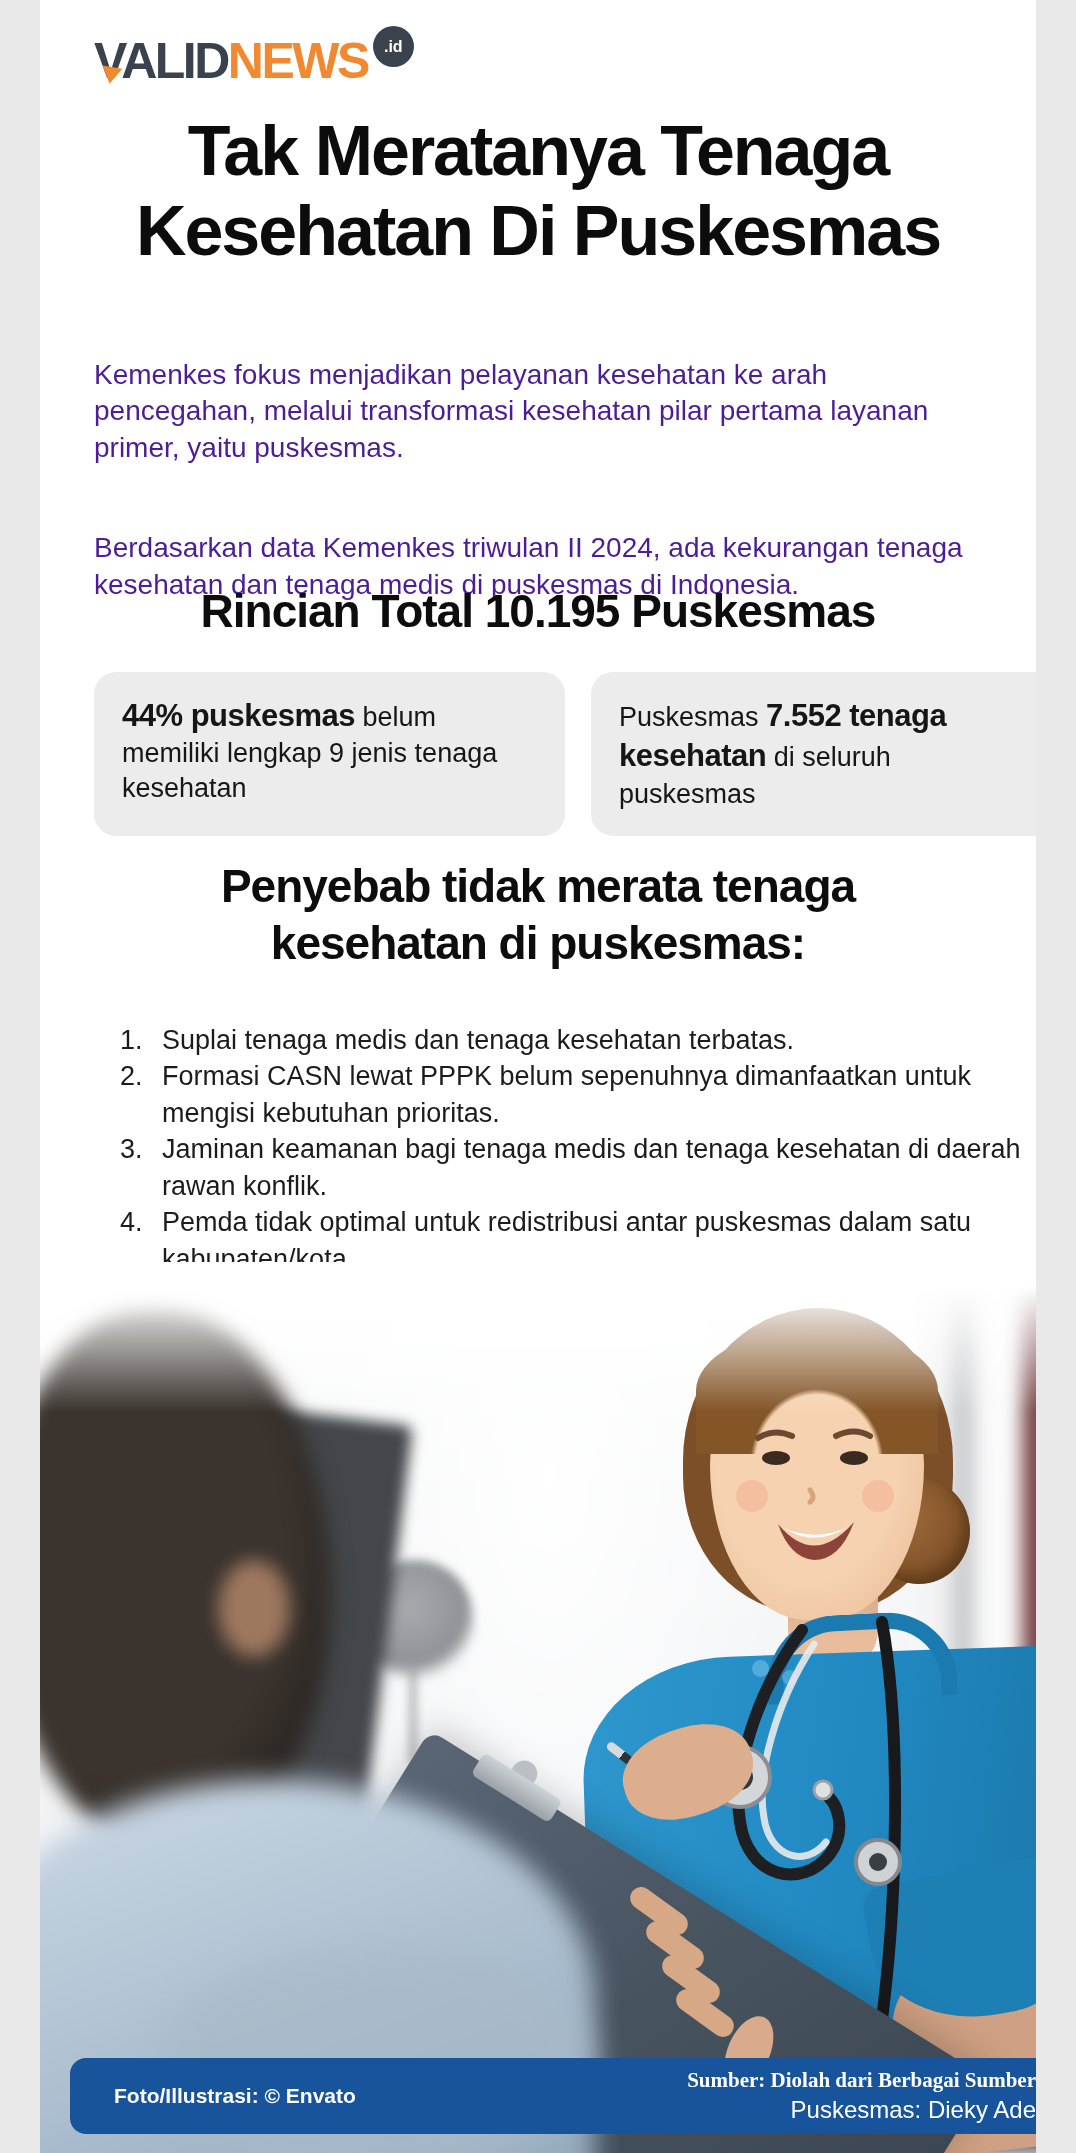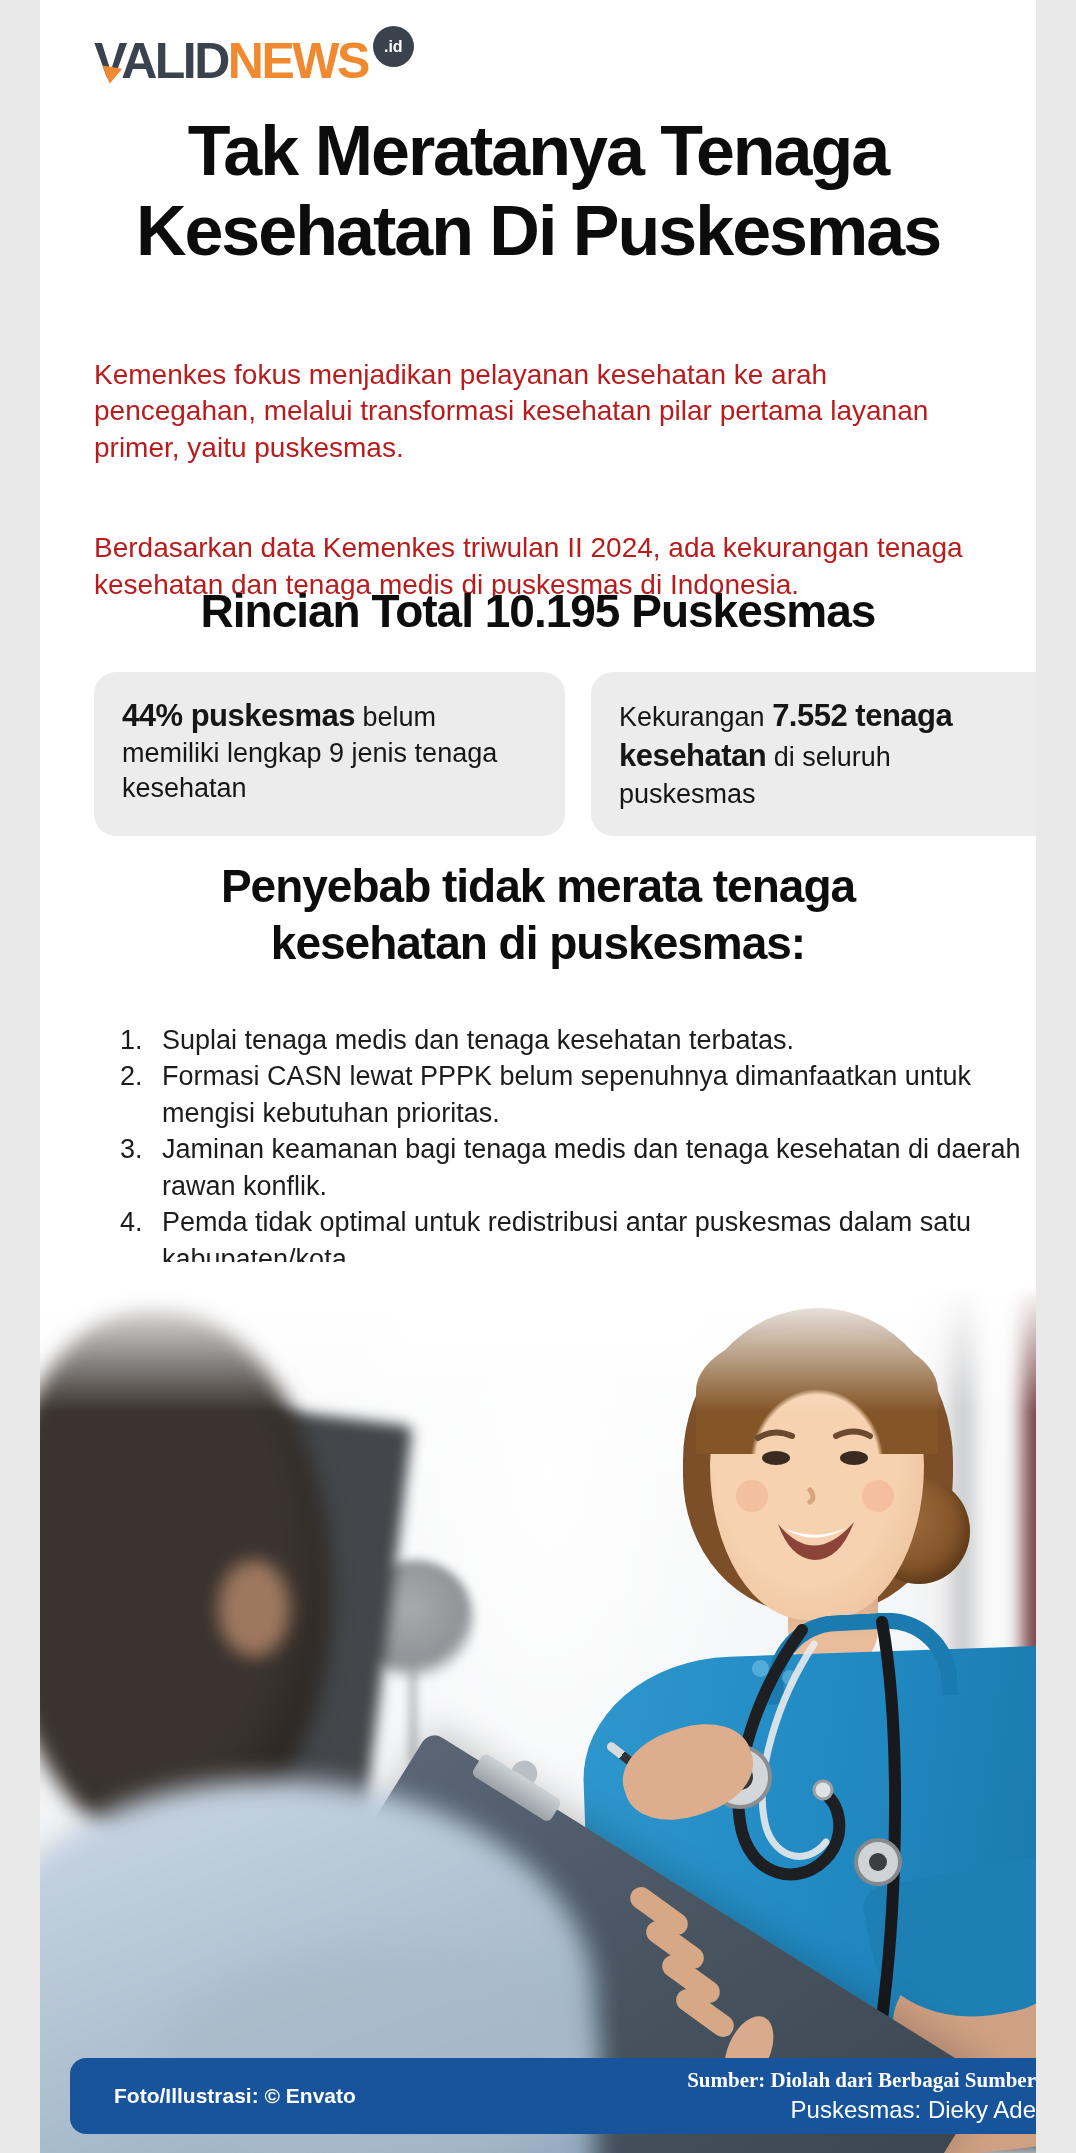--- a/index.html
+++ b/index.html
@@ -20,21 +20,21 @@
     border-top:17px solid var(--accent-orange); transform:rotate(10deg); }
   .logo-badge { margin-left:5px; margin-top:-8px; width:41px; height:41px; border-radius:50%;
     background:var(--brand-dark); color:#fff; font-size:16px; font-weight:700;
     display:flex; align-items:center; justify-content:center; }
 
   
   .headline { position:absolute; left:0; top:112px; width:100%; text-align:center;
     font-size:70px; font-weight:800; letter-spacing:-2px; line-height:1.14;
     color:#0c0c0c; white-space:pre-line; }
   .intro { position:absolute; left:54px; top:320px; width:980px;
-    font-size:28px; line-height:1.31; color:#b91c1c; white-space:pre-line; }
+    font-size:28px; line-height:1.31; color:#4c1d95; white-space:pre-line; }
   .intro p + p { margin-top:27px; }
 
   .section-heading { position:absolute; left:0; width:100%; text-align:center;
     font-weight:800; color:#0d0d0d; letter-spacing:-1px; white-space:pre-line; }
   .h-rincian  { top:584px; font-size:46px; }
   .h-penyebab { top:858px; font-size:46px; line-height:1.24; }
 
   
   .stats { position:absolute; left:54px; top:672px; width:968px; display:flex; gap:26px; }
   .stat-box { flex:1; min-height:160px; background:var(--box-gray); border-radius:22px;
@@ -155,21 +155,21 @@
 kesehatan dan tenaga medis di puskesmas di Indonesia.</p>
   </div>
 
   <h2 class="section-heading h-rincian">Rincian Total 10.195 Puskesmas</h2>
 
   <div class="stats">
     <div class="stat-box">
       <strong>44% puskesmas</strong><span> belum memiliki lengkap 9 jenis tenaga kesehatan</span>
     </div>
     <div class="stat-box">
-      <span>Kekurangan </span><strong>7.552 tenaga kesehatan</strong><span> di seluruh puskesmas</span>
+      <span>Puskesmas </span><strong>7.552 tenaga kesehatan</strong><span> di seluruh puskesmas</span>
     </div>
   </div>
 
   <h2 class="section-heading h-penyebab">Penyebab tidak merata tenaga
 kesehatan di puskesmas:</h2>
 
   <div class="penyebab-list">
     <div class="penyebab-item">
       <span class="num">1.</span>
       <span class="txt">Suplai tenaga medis dan tenaga kesehatan terbatas.</span>

